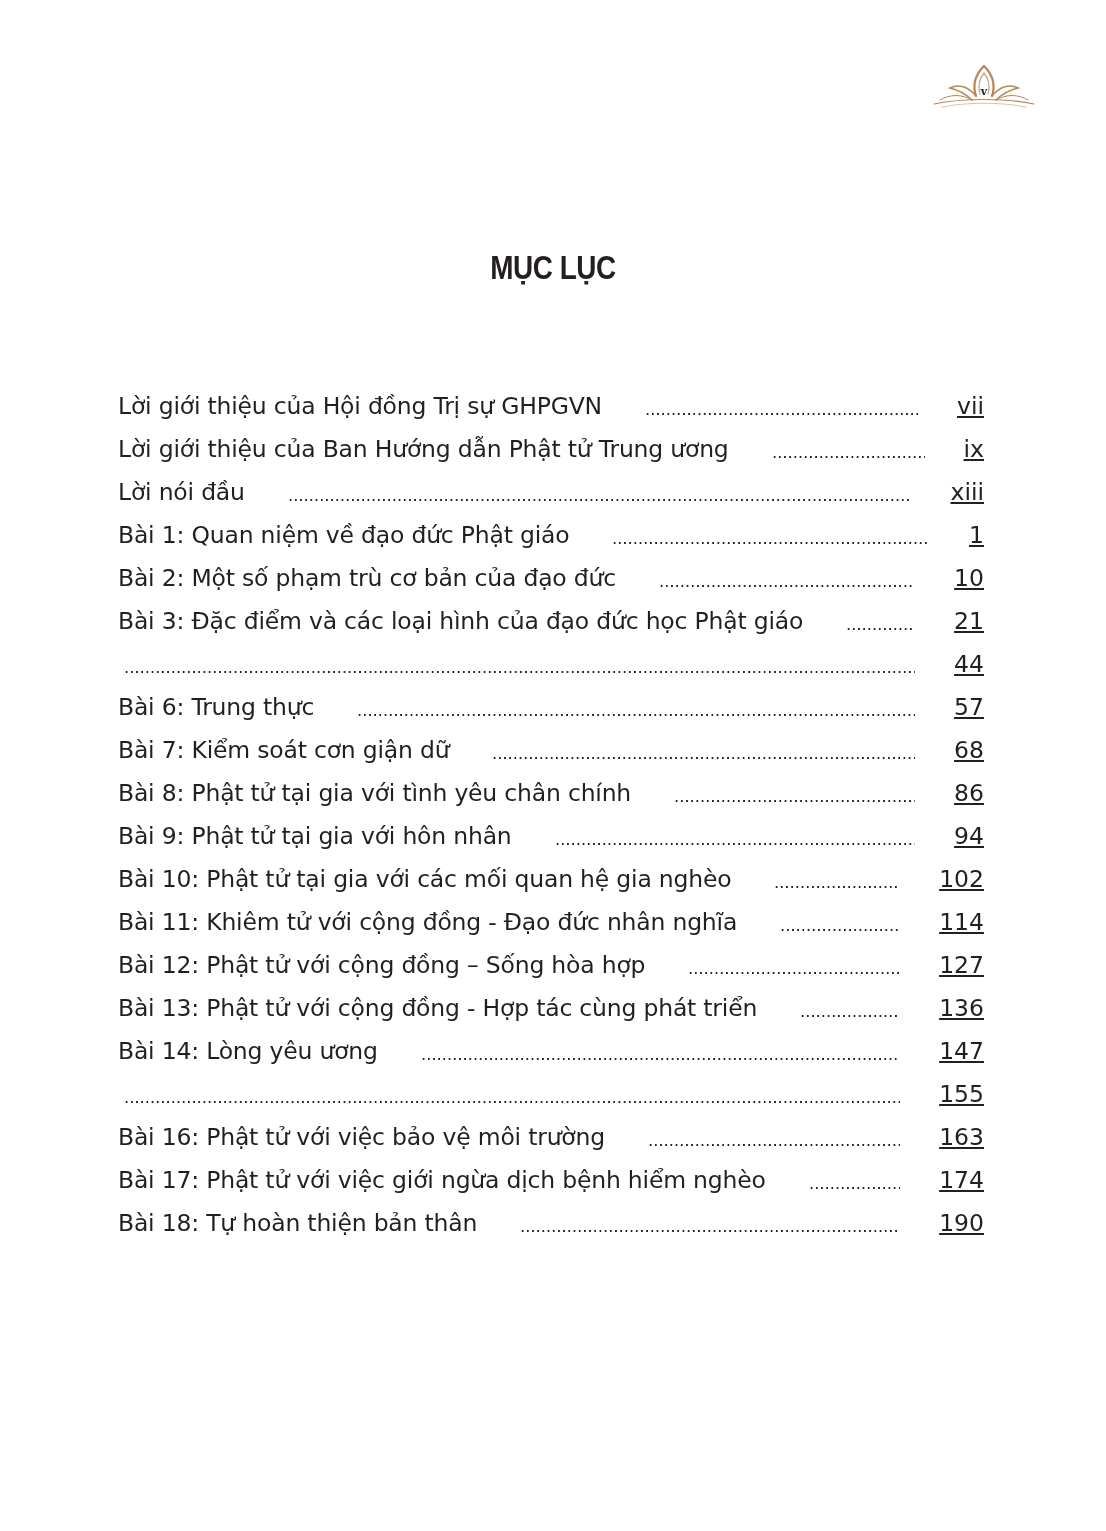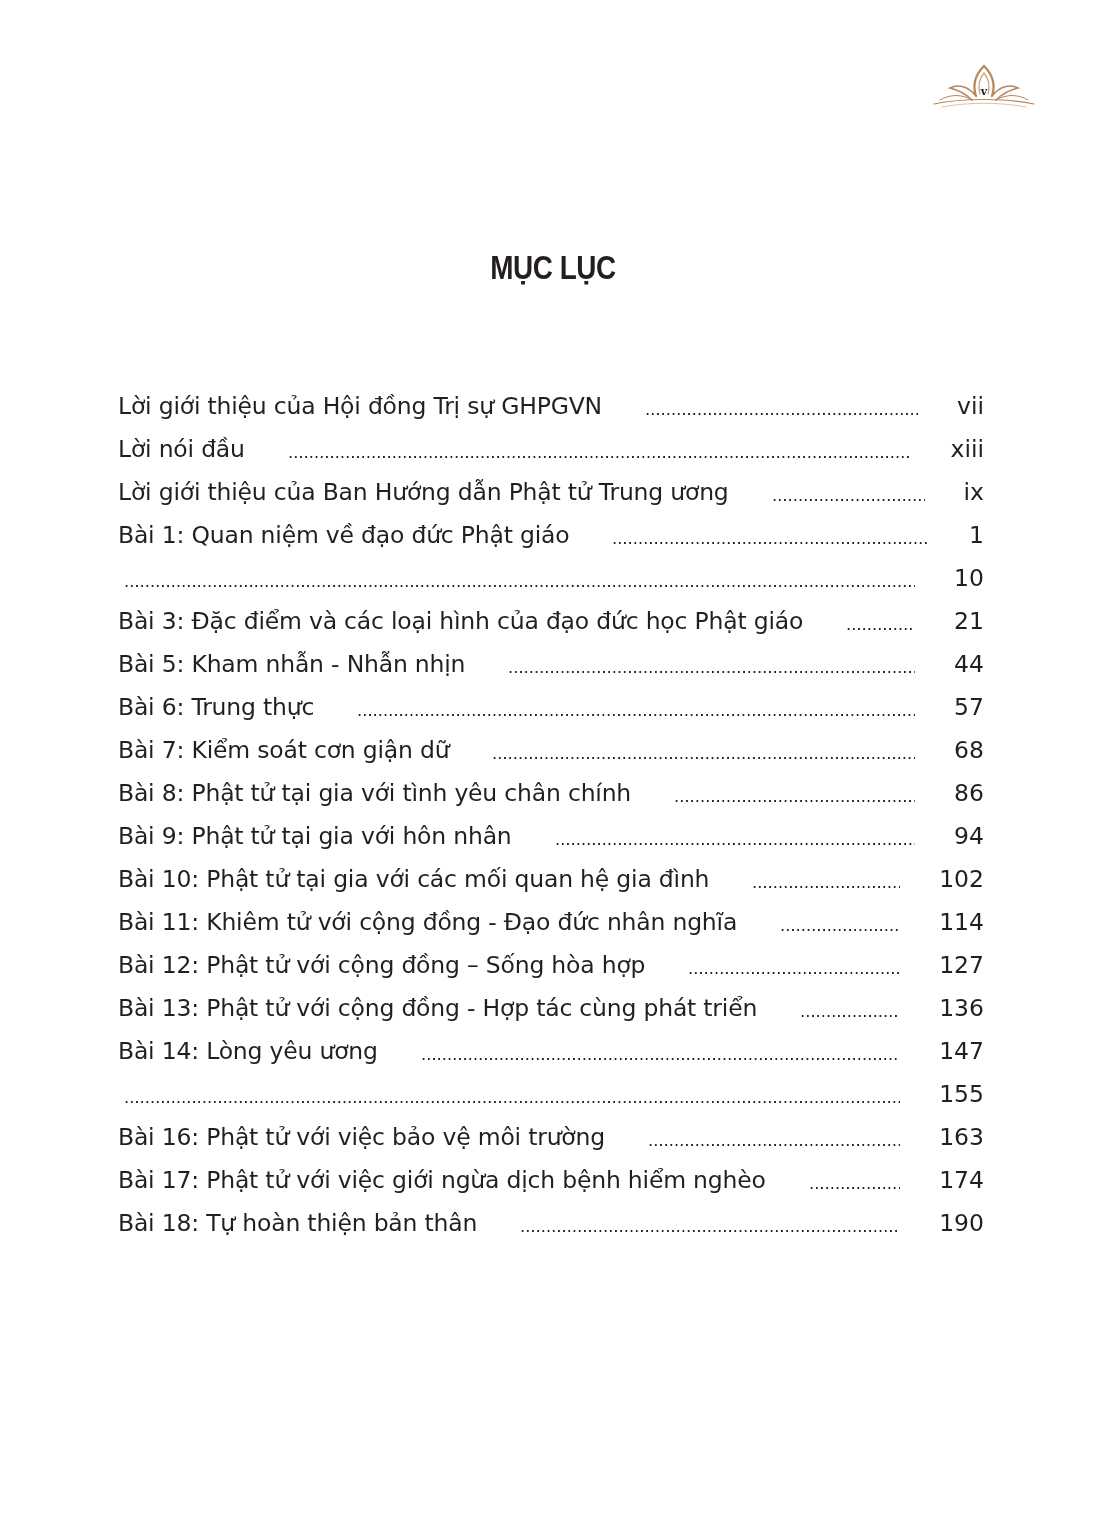--- a/index.html
+++ b/index.html
@@ -87,20 +87,21 @@
       right: 0;
       bottom: 13px;
       height: 2px;
       background-image: radial-gradient(circle, #231f20 0.9px, transparent 1.1px);
       background-size: 5.2px 2px;
       background-repeat: repeat-x;
     }
     .toc-page {
       flex: 0 0 auto;
       text-align: right;
+      text-decoration: underline;
     }
   </style>
 </head>
 <body>
 
 <div class="page-ornament">
   <svg width="104" height="46" viewBox="0 0 104 46">
     <g fill="none" stroke="#b8865a" stroke-linecap="round">
 
       <path d="M52 2 C44 10 40 20 44 32 M52 2 C60 10 64 20 60 32" stroke-width="2.2"></path>
@@ -122,45 +123,45 @@
 
 <h1 class="toc-title">MỤC LỤC</h1>
 
 <ul class="toc-list">
   <li class="toc-entry">
     <span class="toc-entry-label">Lời giới thiệu của Hội đồng Trị sự GHPGVN</span>
     <span class="toc-leader"></span>
     <span class="toc-page">vii</span>
   </li>
   <li class="toc-entry">
+    <span class="toc-entry-label">Lời giới thiệu của Ban Hướng dẫn Phật tử Trung ương</span>
+    <span class="toc-leader"></span>
+    <span class="toc-page">ix</span>
+  </li>
+  <li class="toc-entry">
     <span class="toc-entry-label">Lời nói đầu</span>
     <span class="toc-leader"></span>
     <span class="toc-page">xiii</span>
   </li>
   <li class="toc-entry">
-    <span class="toc-entry-label">Lời giới thiệu của Ban Hướng dẫn Phật tử Trung ương</span>
-    <span class="toc-leader"></span>
-    <span class="toc-page">ix</span>
-  </li>
-  <li class="toc-entry">
     <span class="toc-entry-label">Bài 1: Quan niệm về đạo đức Phật giáo</span>
     <span class="toc-leader"></span>
     <span class="toc-page">1</span>
   </li>
   <li class="toc-entry">
+    <span class="toc-entry-label">Bài 2: Một số phạm trù cơ bản của đạo đức</span>
     <span class="toc-leader"></span>
     <span class="toc-page">10</span>
   </li>
   <li class="toc-entry">
     <span class="toc-entry-label">Bài 3: Đặc điểm và các loại hình của đạo đức học Phật giáo</span>
     <span class="toc-leader"></span>
     <span class="toc-page">21</span>
   </li>
   <li class="toc-entry">
-    <span class="toc-entry-label">Bài 5: Kham nhẫn - Nhẫn nhịn</span>
     <span class="toc-leader"></span>
     <span class="toc-page">44</span>
   </li>
   <li class="toc-entry">
     <span class="toc-entry-label">Bài 6: Trung thực</span>
     <span class="toc-leader"></span>
     <span class="toc-page">57</span>
   </li>
   <li class="toc-entry">
     <span class="toc-entry-label">Bài 7: Kiểm soát cơn giận dữ</span>
@@ -171,21 +172,21 @@
     <span class="toc-entry-label">Bài 8: Phật tử tại gia với tình yêu chân chính</span>
     <span class="toc-leader"></span>
     <span class="toc-page">86</span>
   </li>
   <li class="toc-entry">
     <span class="toc-entry-label">Bài 9: Phật tử tại gia với hôn nhân</span>
     <span class="toc-leader"></span>
     <span class="toc-page">94</span>
   </li>
   <li class="toc-entry">
-    <span class="toc-entry-label">Bài 10: Phật tử tại gia với các mối quan hệ gia đình</span>
+    <span class="toc-entry-label">Bài 10: Phật tử tại gia với các mối quan hệ gia nghèo</span>
     <span class="toc-leader"></span>
     <span class="toc-page">102</span>
   </li>
   <li class="toc-entry">
     <span class="toc-entry-label">Bài 11: Khiêm tử với cộng đồng - Đạo đức nhân nghĩa</span>
     <span class="toc-leader"></span>
     <span class="toc-page">114</span>
   </li>
   <li class="toc-entry">
     <span class="toc-entry-label">Bài 12: Phật tử với cộng đồng – Sống hòa hợp</span>

